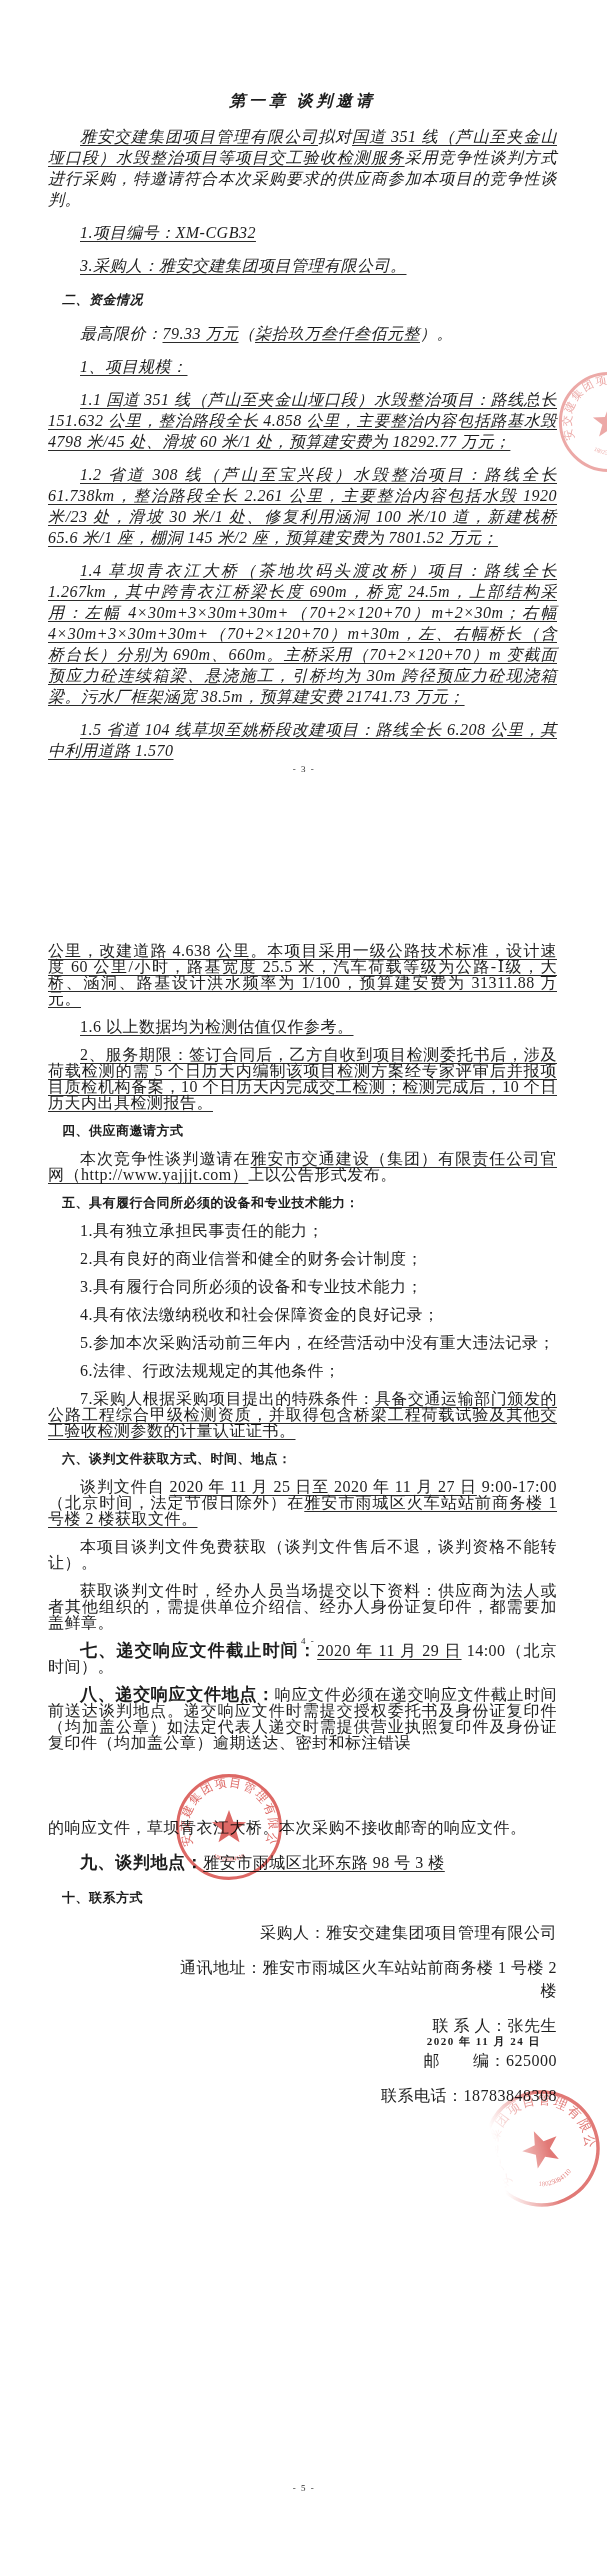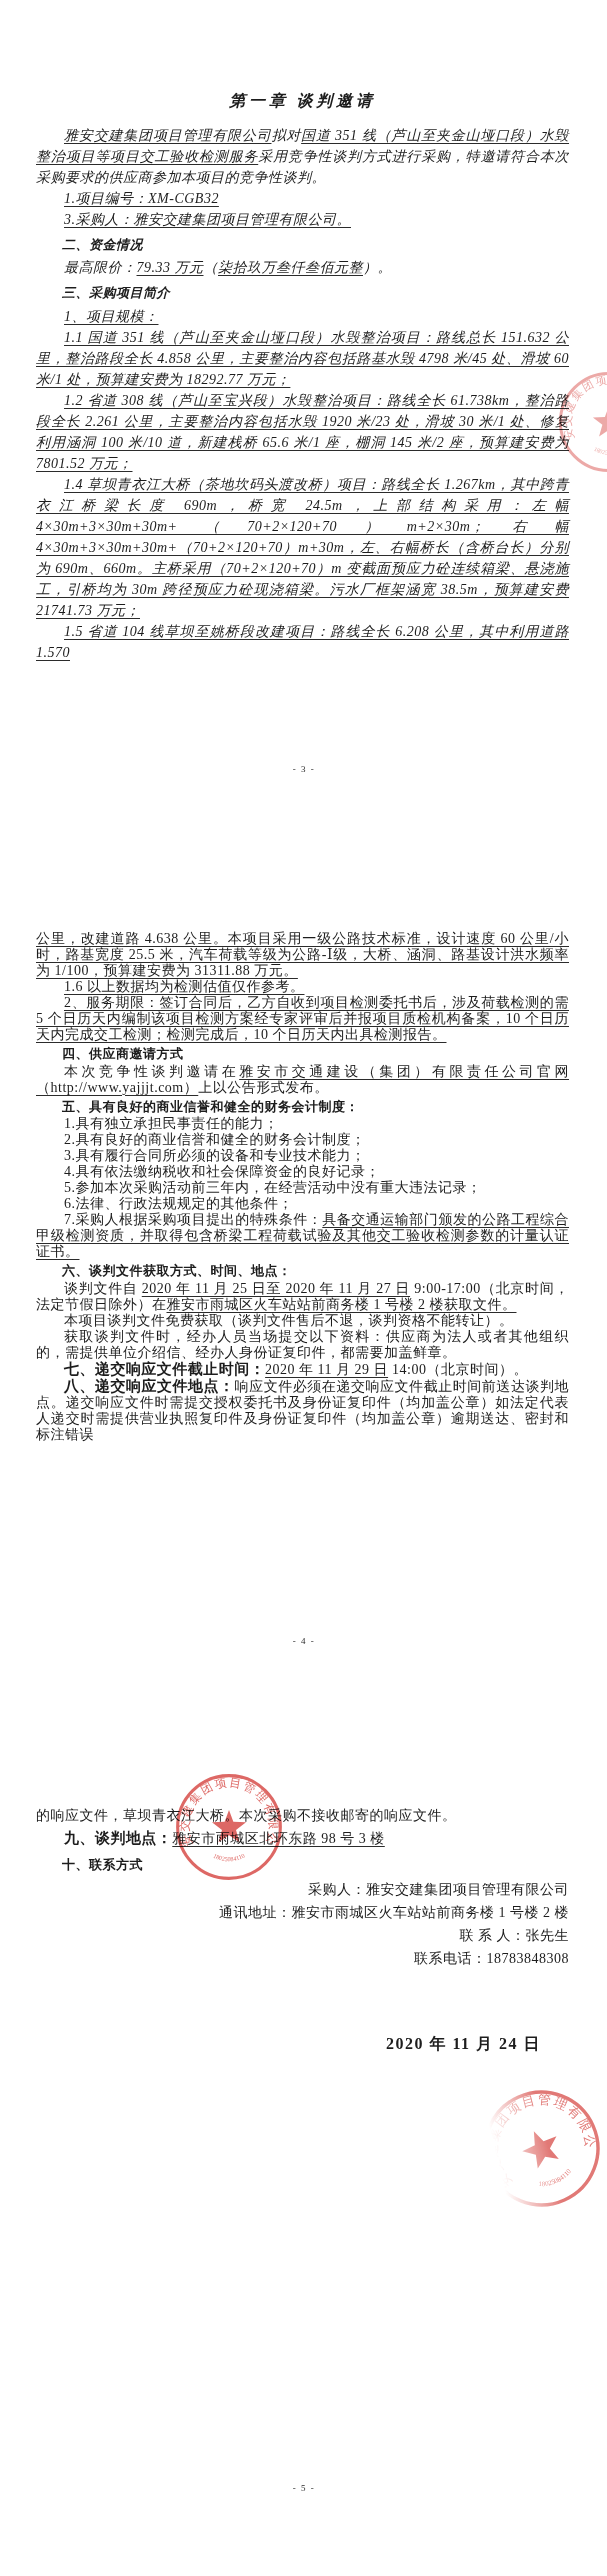--- a/index.html
+++ b/index.html
@@ -6,34 +6,34 @@
   body{
     width:608px;height:2576px;position:relative;overflow:hidden;
     background:#ffffff;color:#1d1d1d;
     font-family:"Liberation Serif","DejaVu Serif",serif;
   }
   .sheet{position:absolute;inset:0;}
   .page{position:absolute;left:36px;width:533px;}
   .p1{top:88px;font-style:italic;}
   .p2{top:931px;}
   .p3{top:1804px;}
-  .blk{margin:0;font-size:14px;line-height:21px;letter-spacing:0.5px;text-align:justify;}
+  .blk{margin:12px;font-size:16px;line-height:21px;letter-spacing:0.5px;text-align:justify;}
   .p2 .blk{line-height:16px;}
   .p3 .blk{line-height:23px;}
   h1.blk{font-size:16px;line-height:26px;font-weight:700;text-align:center;letter-spacing:3.8px;margin:0 0 10.6px 0;}
   h2.blk{font-size:13px;line-height:23px;font-weight:700;padding-left:2em;margin:3px 0 1.5px 0;text-align:left;}
   .ind{text-indent:2em;}
   .contact{margin-left:8.2em;text-align:right;}
   .u{text-decoration:underline;text-underline-offset:3px;text-decoration-thickness:0.8px;text-decoration-color:#2b2b2b;}
   .b{font-weight:700;font-size:1.07em;}
   .footer{position:absolute;left:0;width:608px;text-align:center;font-size:9px;color:#2a2a2a;letter-spacing:1.5px;}
   .f1{top:764px;}
   .f2{top:1636px;}
   .f3{top:2483px;}
-  .date-line{position:absolute;right:67px;top:2034px;font-size:16px;letter-spacing:1.5px;font-weight:600;color:#1d1d1d;text-align:right;}
+  .date-line{position:absolute;right:67px;top:2034px;font-size:11px;letter-spacing:1.5px;font-weight:600;color:#1d1d1d;text-align:right;}
   .stamp{position:absolute;mix-blend-mode:multiply;pointer-events:none;}
   .stamp svg{display:block;width:100%;height:100%;}
   .stamp-p1{left:556px;top:369px;width:106px;height:106px;opacity:.5;}
   .stamp-main{left:173px;top:1771px;width:112px;height:112px;opacity:.88;}
   .stamp-bottom{
     left:480px;top:2087px;width:123px;height:123px;opacity:.78;
     transform:rotate(-24deg);
     -webkit-mask-image:linear-gradient(100deg,transparent 18%,#000 55%);
     mask-image:linear-gradient(100deg,transparent 18%,#000 55%);
   }
@@ -43,34 +43,33 @@
 
 <div class="sheet">
 
   <section class="page p1">
       <h1 class="blk"><span>第一章  谈判邀请</span></h1>
       <p class="blk ind"><span class="u">雅安交建集团项目管理有限公司</span><span>拟对</span><span class="u">国道 351 线（芦山至夹金山垭口段）水毁整治项目等项目交工验收检测服务</span><span>采用竞争性谈判方式进行采购，特邀请符合本次采购要求的供应商参加本项目的竞争性谈判。</span></p>
       <p class="blk ind"><span class="u">1.项目编号：XM-CGB32</span></p>
       <p class="blk ind"><span class="u">3.采购人：雅安交建集团项目管理有限公司。</span></p>
       <h2 class="blk"><span>二、资金情况</span></h2>
       <p class="blk ind"><span>最高限价：</span><span class="u">79.33 万元</span><span>（</span><span class="u">柒拾玖万叁仟叁佰元整</span><span>）。</span></p>
-      <h2 class="blk"><span>三、采购项目简介</span></h2>
       <p class="blk ind"><span class="u">1、项目规模：</span></p>
       <p class="blk ind"><span class="u">1.1 国道 351 线（芦山至夹金山垭口段）水毁整治项目：路线总长 151.632 公里，整治路段全长 4.858 公里，主要整治内容包括路基水毁 4798 米/45 处、滑坡 60 米/1 处，预算建安费为 18292.77 万元；</span></p>
       <p class="blk ind"><span class="u">1.2 省道 308 线（芦山至宝兴段）水毁整治项目：路线全长 61.738km，整治路段全长 2.261 公里，主要整治内容包括水毁 1920 米/23 处，滑坡 30 米/1 处、修复利用涵洞 100 米/10 道，新建栈桥 65.6 米/1 座，棚洞 145 米/2 座，预算建安费为 7801.52 万元；</span></p>
       <p class="blk ind"><span class="u">1.4 草坝青衣江大桥（茶地坎码头渡改桥）项目：路线全长 1.267km，其中跨青衣江桥梁长度 690m，桥宽 24.5m，上部结构采用：左幅 4×30m+3×30m+30m+（70+2×120+70）m+2×30m；右幅 4×30m+3×30m+30m+（70+2×120+70）m+30m，左、右幅桥长（含桥台长）分别为 690m、660m。主桥采用（70+2×120+70）m 变截面预应力砼连续箱梁、悬浇施工，引桥均为 30m 跨径预应力砼现浇箱梁。污水厂框架涵宽 38.5m，预算建安费 21741.73 万元；</span></p>
       <p class="blk ind"><span class="u">1.5 省道 104 线草坝至姚桥段改建项目：路线全长 6.208 公里，其中利用道路 1.570</span></p>
     </section>
   <section class="page p2">
       <p class="blk"><span class="u">公里，改建道路 4.638 公里。本项目采用一级公路技术标准，设计速度 60 公里/小时，路基宽度 25.5 米，汽车荷载等级为公路-Ⅰ级，大桥、涵洞、路基设计洪水频率为 1/100，预算建安费为 31311.88 万元。</span></p>
       <p class="blk ind"><span class="u">1.6 以上数据均为检测估值仅作参考。</span></p>
       <p class="blk ind"><span class="u">2、服务期限：签订合同后，乙方自收到项目检测委托书后，涉及荷载检测的需 5 个日历天内编制该项目检测方案经专家评审后并报项目质检机构备案，10 个日历天内完成交工检测；检测完成后，10 个日历天内出具检测报告。</span></p>
       <h2 class="blk"><span>四、供应商邀请方式</span></h2>
       <p class="blk ind"><span>本次竞争性谈判邀请在</span><span class="u">雅安市交通建设（集团）有限责任公司官网（http://www.yajjjt.com）</span><span>上以公告形式发布。</span></p>
-      <h2 class="blk"><span>五、具有良好的商业信誉和健全的财务会计制度：</span></h2>
+      <h2 class="blk"><span>五、具有履行合同所必须的设备和专业技术能力：</span></h2>
       <p class="blk ind"><span>1.具有独立承担民事责任的能力；</span></p>
       <p class="blk ind"><span>2.具有良好的商业信誉和健全的财务会计制度；</span></p>
       <p class="blk ind"><span>3.具有履行合同所必须的设备和专业技术能力；</span></p>
       <p class="blk ind"><span>4.具有依法缴纳税收和社会保障资金的良好记录；</span></p>
       <p class="blk ind"><span>5.参加本次采购活动前三年内，在经营活动中没有重大违法记录；</span></p>
       <p class="blk ind"><span>6.法律、行政法规规定的其他条件；</span></p>
       <p class="blk ind"><span>7.采购人根据采购项目提出的特殊条件：</span><span class="u">具备交通运输部门颁发的公路工程综合甲级检测资质，并取得包含桥梁工程荷载试验及其他交工验收检测参数的计量认证证书。</span></p>
       <h2 class="blk"><span>六、谈判文件获取方式、时间、地点：</span></h2>
       <p class="blk ind"><span>谈判文件自 </span><span class="u">2020 年 11 月 25 日至 2020 年 11 月 27 日</span><span> 9:00-17:00（北京时间，法定节假日除外）在</span><span class="u">雅安市雨城区火车站站前商务楼 1 号楼 2 楼获取文件。</span></p>
       <p class="blk ind"><span>本项目谈判文件免费获取（谈判文件售后不退，谈判资格不能转让）。</span></p>
@@ -78,20 +77,21 @@
       <p class="blk ind"><span class="b">七、递交响应文件截止时间：</span><span class="u">2020 年 11 月 29 日</span><span> 14:00（北京时间）。</span></p>
       <p class="blk ind"><span class="b">八、递交响应文件地点：</span><span>响应文件必须在递交响应文件截止时间前送达谈判地点。递交响应文件时需提交授权委托书及身份证复印件（均加盖公章）如法定代表人递交时需提供营业执照复印件及身份证复印件（均加盖公章）逾期送达、密封和标注错误</span></p>
     </section>
   <section class="page p3">
       <p class="blk"><span>的响应文件，草坝青衣江大桥。本次采购不接收邮寄的响应文件。</span></p>
       <p class="blk ind"><span class="b">九、谈判地点：</span><span class="u">雅安市雨城区北环东路 98 号 3 楼</span></p>
       <h2 class="blk"><span>十、联系方式</span></h2>
       <p class="blk contact"><span>采购人：雅安交建集团项目管理有限公司</span></p>
       <p class="blk contact"><span>通讯地址：雅安市雨城区火车站站前商务楼 1 号楼 2 楼</span></p>
       <p class="blk contact"><span>联 系 人：张先生</span></p>
+      <p class="blk contact"><span>邮　　编：625000</span></p>
       <p class="blk contact"><span>联系电话：18783848308</span></p>
     </section>
 
   <div class="footer f1">- 3 -</div>
   <div class="footer f2">- 4 -</div>
   <div class="footer f3">- 5 -</div>
 
   <div class="date-line">2020 年 11 月 24 日</div>
 
   <div class="stamp stamp-p1">

